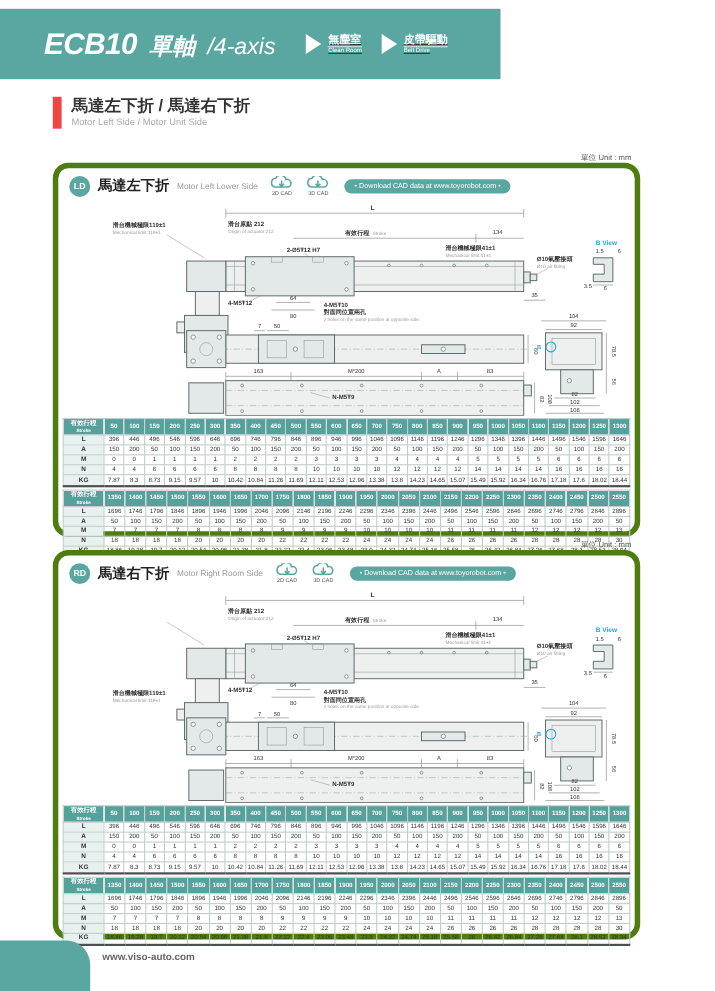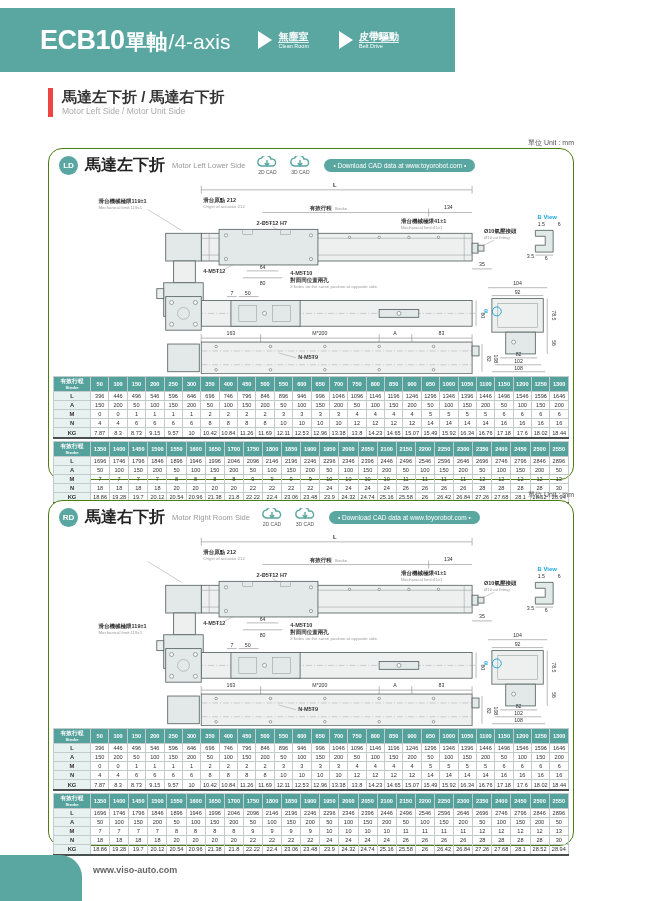--- a/index.html
+++ b/index.html
@@ -3,43 +3,43 @@
 <meta charset="utf-8">
 <style>
   html,body{margin:0;padding:0;}
   body{
     width:650px;height:901px;position:relative;overflow:hidden;background:#fff;
     font-family:"Liberation Sans","DejaVu Sans",sans-serif;color:#333;
   }
   
   .band{position:absolute;left:0;top:8px;width:455px;height:64px;background:#5aa7a2;
         display:flex;align-items:center;}
-  .band-title{margin-left:40px;color:#fff;display:flex;align-items:baseline;gap:1px;white-space:nowrap;}
+  .band-title{margin-left:40px;color:#fff;display:flex;align-items:baseline;gap:11px;white-space:nowrap;font-style:italic;}
   .band-model{font-size:27px;font-weight:bold;letter-spacing:-.5px;}
   .band-cn{font-size:21px;font-weight:bold;}
   .band-en{font-size:21px;font-weight:normal;}
-  .band-badges{display:flex;margin-left:28px;gap:30px;}
+  .band-badges{display:flex;margin-left:28px;gap:18px;text-decoration:underline;}
   .badge{display:flex;align-items:center;gap:6px;color:#fff;}
   .tri{width:0;height:0;border-top:9px solid transparent;border-bottom:9px solid transparent;border-left:14px solid #fff;}
   .badge-cn{font-size:10px;font-weight:bold;line-height:11px;}
   .badge-en{font-size:5.5px;line-height:7px;border-top:1px solid rgba(255,255,255,.8);}
   
-  .sect{position:absolute;left:48px;top:88px;border-left:5px solid #ef4444;padding-left:9px;}
+  .sect{position:absolute;left:48px;top:88px;border-left:8px solid #ef4444;padding-left:9px;}
   .sect-cn{font-size:15px;font-weight:bold;color:#333;line-height:18px;}
   .sect-en{font-size:8.5px;color:#aaa;line-height:11px;}
   
   .unit{position:absolute;width:526px;left:48px;text-align:right;font-size:7px;color:#555;}
   .unit1{top:138px;} .unit2{top:490px;}
   
-  .panel{position:absolute;left:48px;width:524px;border:1px solid #4d7c0f;border-radius:14px;background:#fff;}
+  .panel{position:absolute;left:48px;width:524px;border:5px solid #4d7c0f;border-radius:14px;background:#fff;}
   .panel1{top:148px;height:330px;} .panel2{top:500px;height:344px;}
   .phead{display:flex;align-items:center;gap:7px;padding:5px 10px 0 10px;height:22px;}
   .pbadge{width:19px;height:19px;border-radius:50%;background:#5aa7a2;color:#fff;font-size:8px;font-weight:bold;
           display:flex;align-items:center;justify-content:center;flex:0 0 auto;}
-  .ptitle-cn{font-size:16px;font-weight:bold;color:#222;white-space:nowrap;}
+  .ptitle-cn{font-size:13px;font-weight:bold;color:#222;white-space:nowrap;}
   .ptitle-en{font-size:7.5px;color:#999;white-space:nowrap;}
   .cad{display:flex;flex-direction:column;align-items:center;margin-left:4px;cursor:pointer;}
   .cad-label{font-size:5px;color:#555;line-height:6px;}
   .pill{background:#5aa7a2;color:#fff;font-size:6.5px;border-radius:8px;padding:3px 9px;margin-left:6px;white-space:nowrap;cursor:pointer;}
   .drawing-slot{margin:0 4px;}
   .drawing-slot svg{display:block;width:514px;height:auto;}
   
   .dim{stroke:#888;stroke-width:.6;} .thin{stroke:#999;stroke-width:.5;}
   .body{fill:#eef0ef;stroke:#5e6a69;stroke-width:.9;}
   .body2{fill:#e2e9e8;stroke:#5e6a69;stroke-width:.9;}

